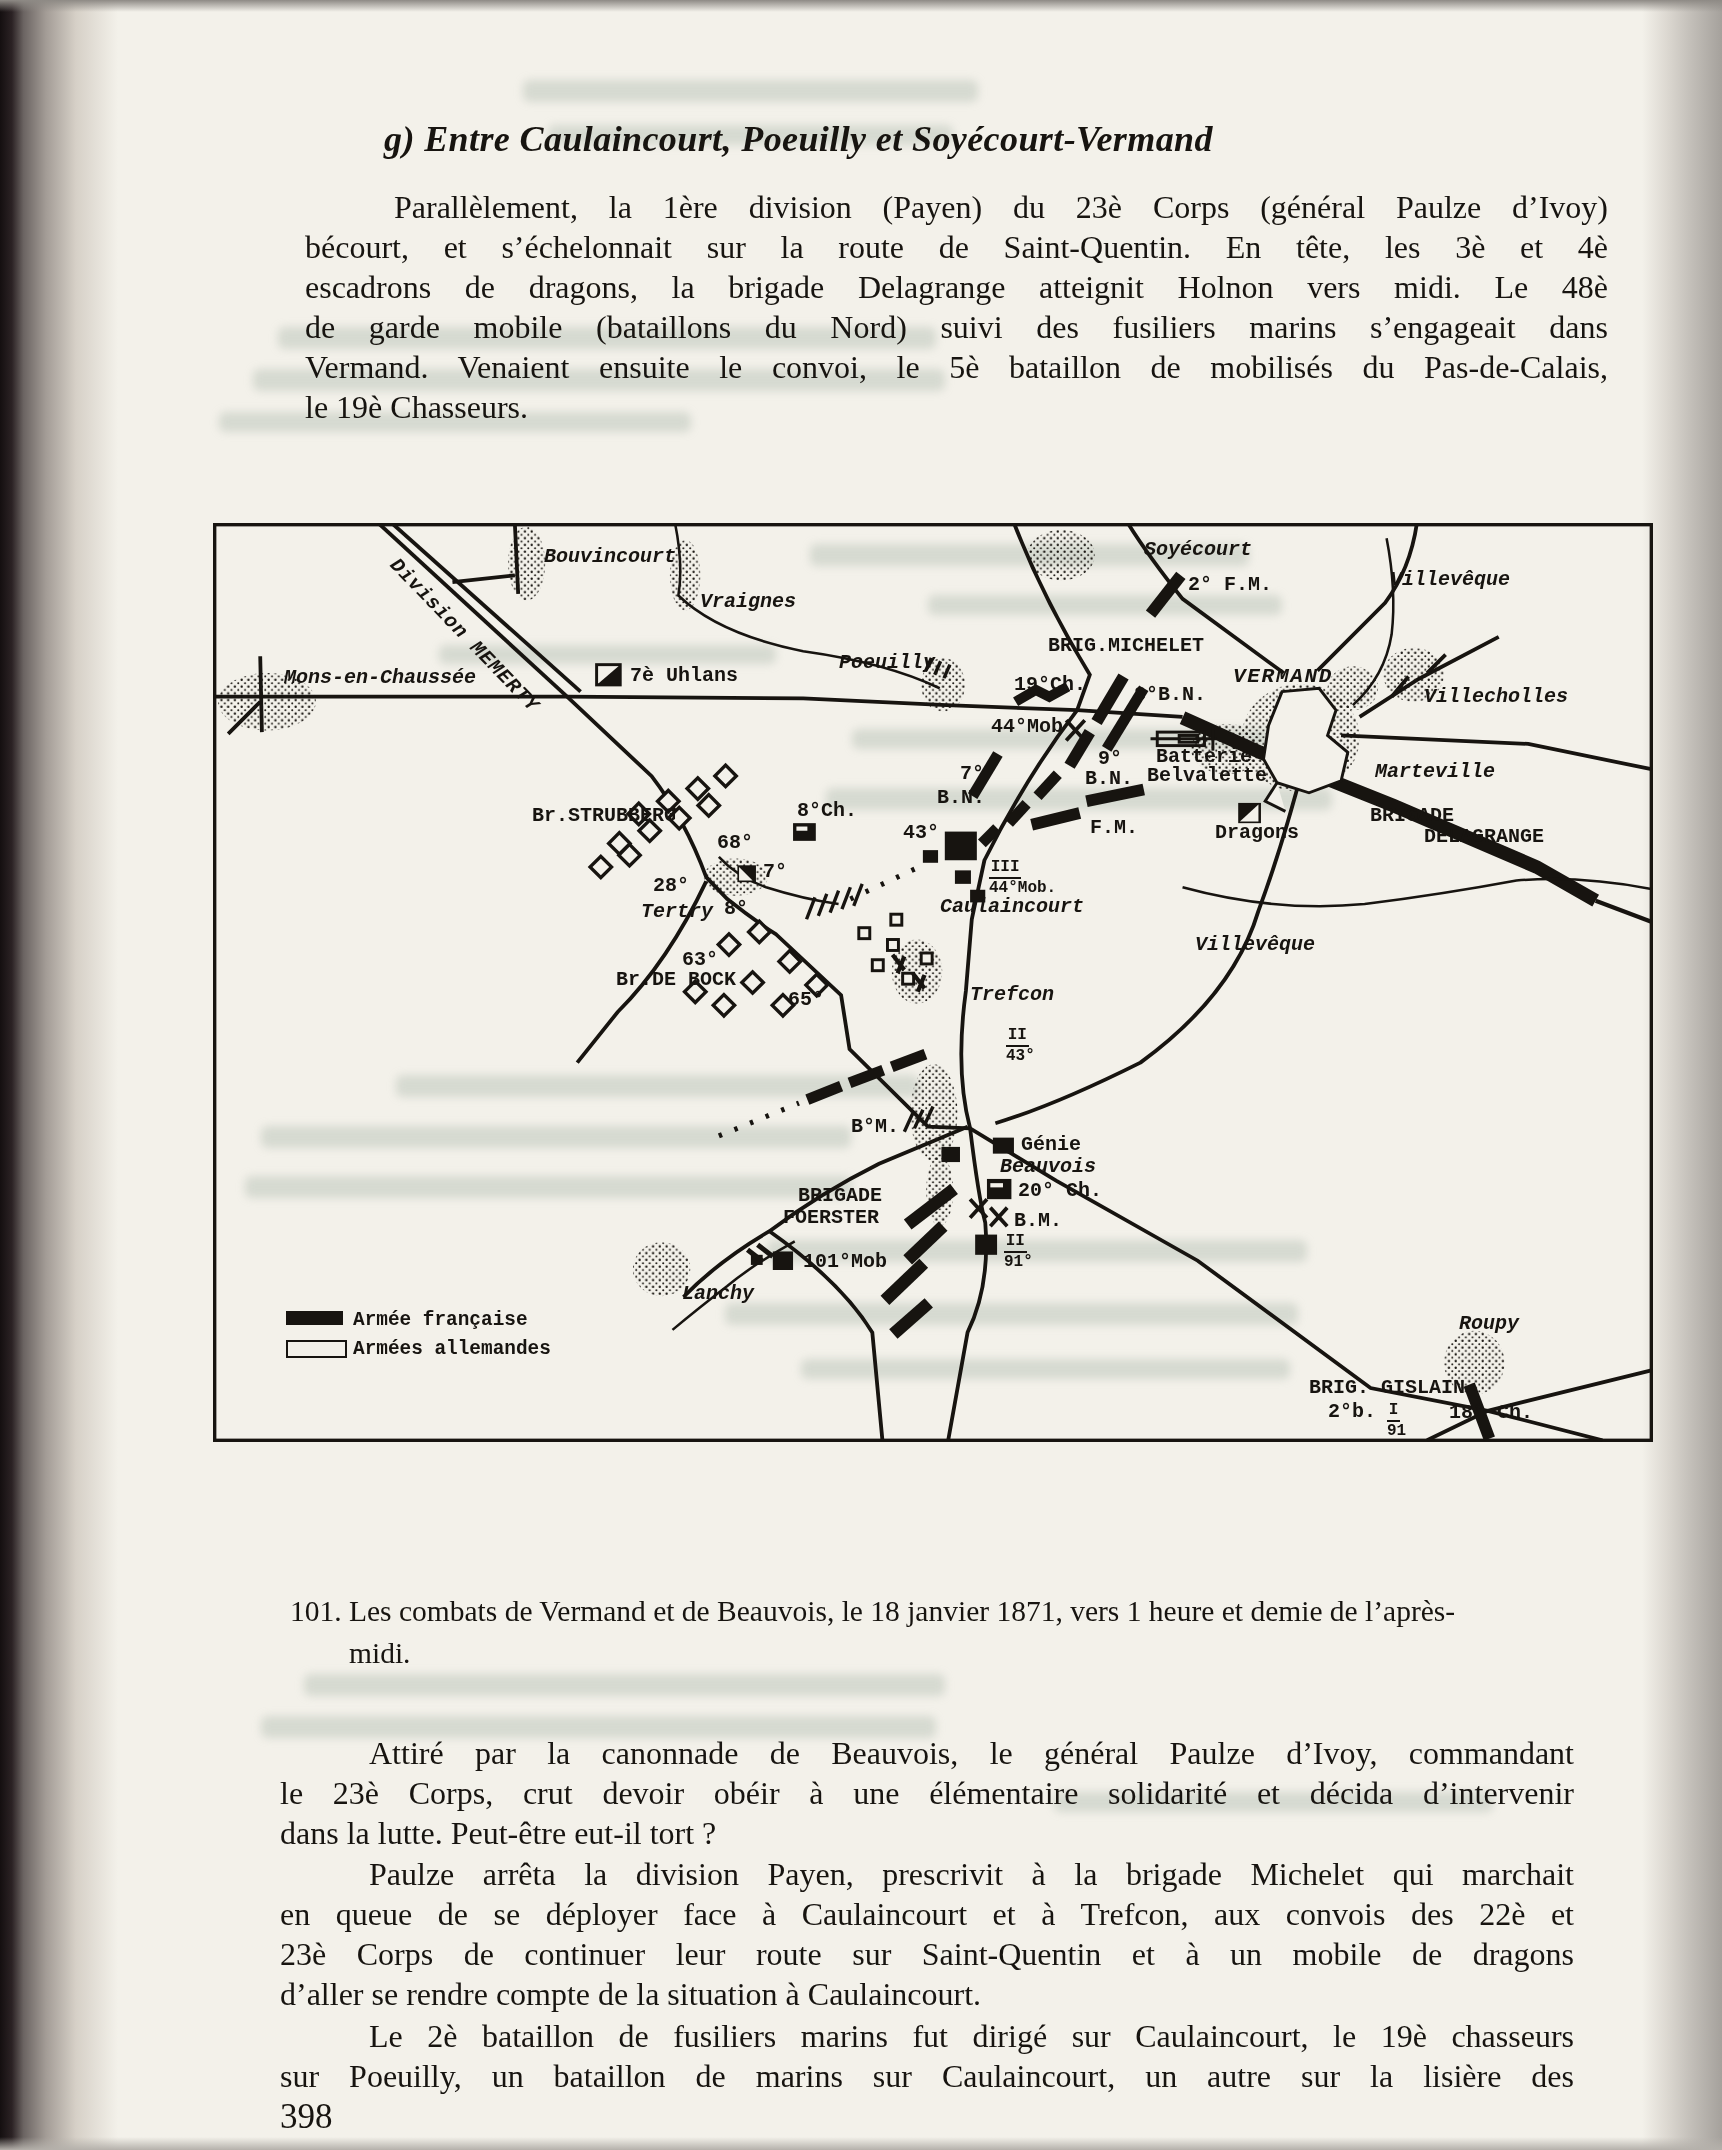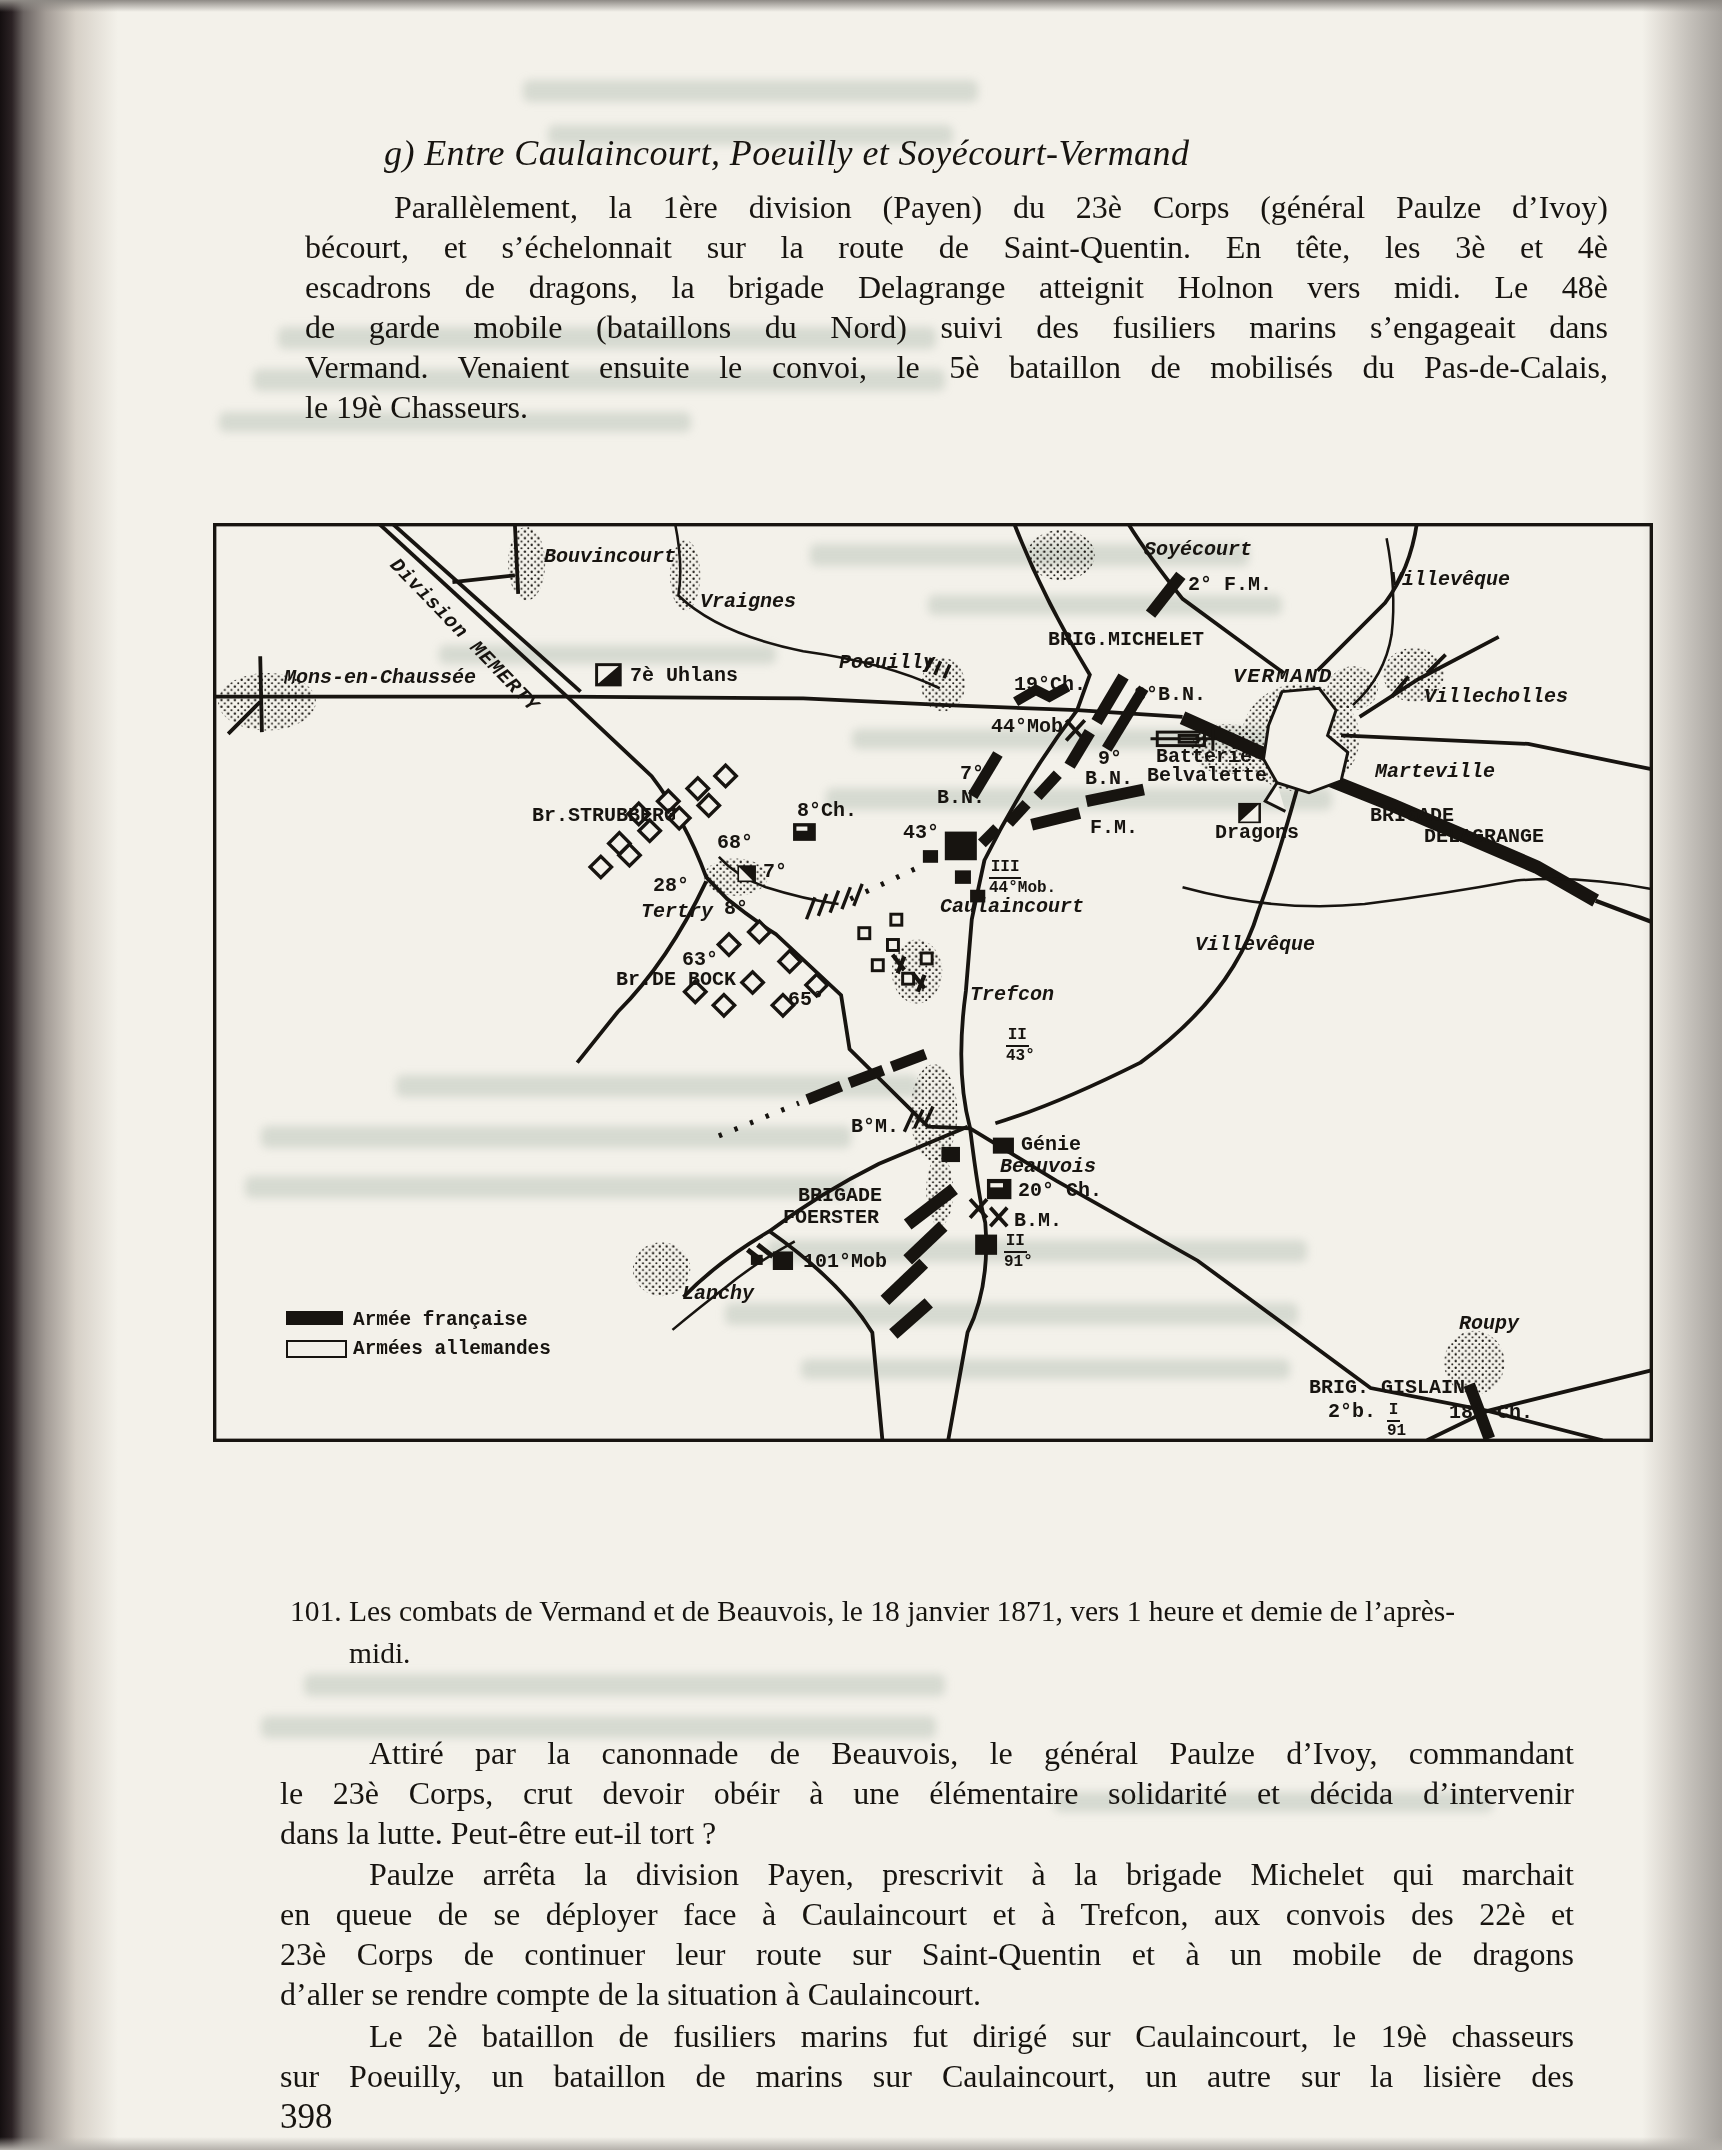--- a/index.html
+++ b/index.html
@@ -13,21 +13,21 @@
   .spine{position:absolute;left:0;top:0;width:126px;height:2150px;
     background:linear-gradient(90deg,#140f10 0%,#2b2224 11.8px,#6b6462 23.6px,#a39c96 46px,#d6d0c7 76px,#f3f1ea 118px);}
   .right-edge{position:absolute;right:0;top:0;width:80px;height:2150px;
     background:linear-gradient(90deg,rgba(243,241,234,0) 0%,#ddd9d2 30%,#c2beb8 62%,#a5a19c 100%);}
   .top-edge{position:absolute;left:0;top:0;width:1722px;height:11.8px;
     background:linear-gradient(180deg,#8e8a85 0%,rgba(243,241,234,0) 100%);}
   .bottom-edge{position:absolute;left:0;bottom:0;width:1722px;height:13.5px;
     background:linear-gradient(0deg,#b5b1ab 0%,rgba(243,241,234,0) 100%);}
   .bleed{position:absolute;background:rgba(148,166,152,.30);filter:blur(4.2px);border-radius:6.7px;}
   
-  .heading{position:absolute;left:384px;top:132px;font-size:36px;font-style:italic;font-weight:normal;letter-spacing:0.4px;white-space:nowrap;}
+  .heading{position:absolute;left:384px;top:118px;font-size:36px;font-style:italic;font-weight:bold;letter-spacing:0.4px;white-space:nowrap;}
   .block{position:absolute;}
   .line{font-size:32px;line-height:40px;height:40px;text-align:justify;text-align-last:justify;white-space:nowrap;}
   .line.last{text-align-last:left;}
   .line.ind{padding-left:89px;}
   .cap .line{font-size:29.5px;line-height:42px;height:42px;}
   .cap .line.ind2{padding-left:59px;}
   .pagenum{position:absolute;left:280px;top:2097px;font-size:35px;}
   
   .map{position:absolute;left:213px;top:523px;width:1440px;height:919px;}
   .map svg{position:absolute;left:0;top:0;}
@@ -312,21 +312,21 @@
     <path d="M806,512 L820,530 M820,514 L812,534 M830,534 L844,552 M844,536 L836,556" stroke="#171410" stroke-width="5"></path>
   </svg>
 
   <div class="ml rot" style="left:187px;top:32px">Division MEMERTY</div>
   <div class="ml vil" style="left:331px;top:23.6px">Bouvincourt</div>
   <div class="ml vil" style="left:487px;top:69px">Vraignes</div>
   <div class="ml vil" style="left:71px;top:145px">Mons-en-Chaussée</div>
   <div class="ml" style="left:417px;top:143px">7è Uhlans</div>
   <div class="ml vil" style="left:626px;top:130px">Poeuilly</div>
   <div class="ml" style="left:801px;top:152px">19°Ch.</div>
-  <div class="ml" style="left:835px;top:107px">BRIG.MICHELET</div>
+  <div class="ml" style="left:835px;top:113px">BRIG.MICHELET</div>
   <div class="ml vil" style="left:931px;top:17px">Soyécourt</div>
   <div class="ml" style="left:975px;top:52px">2° F.M.</div>
   <div class="ml vil" style="left:1177px;top:47px">Villevêque</div>
   <div class="ml" style="left:921px;top:162px">8°B.N.</div>
   <div class="ml vil big" style="left:1020px;top:143px">VERMAND</div>
   <div class="ml vil" style="left:1211px;top:164px">Villecholles</div>
   <div class="ml vil" style="left:1162px;top:239px">Marteville</div>
   <div class="ml" style="left:778px;top:194px">44°Mob</div>
   <div class="ml" style="left:943px;top:224px">Batterie</div>
   <div class="ml" style="left:934px;top:243px">Belvalette</div>

